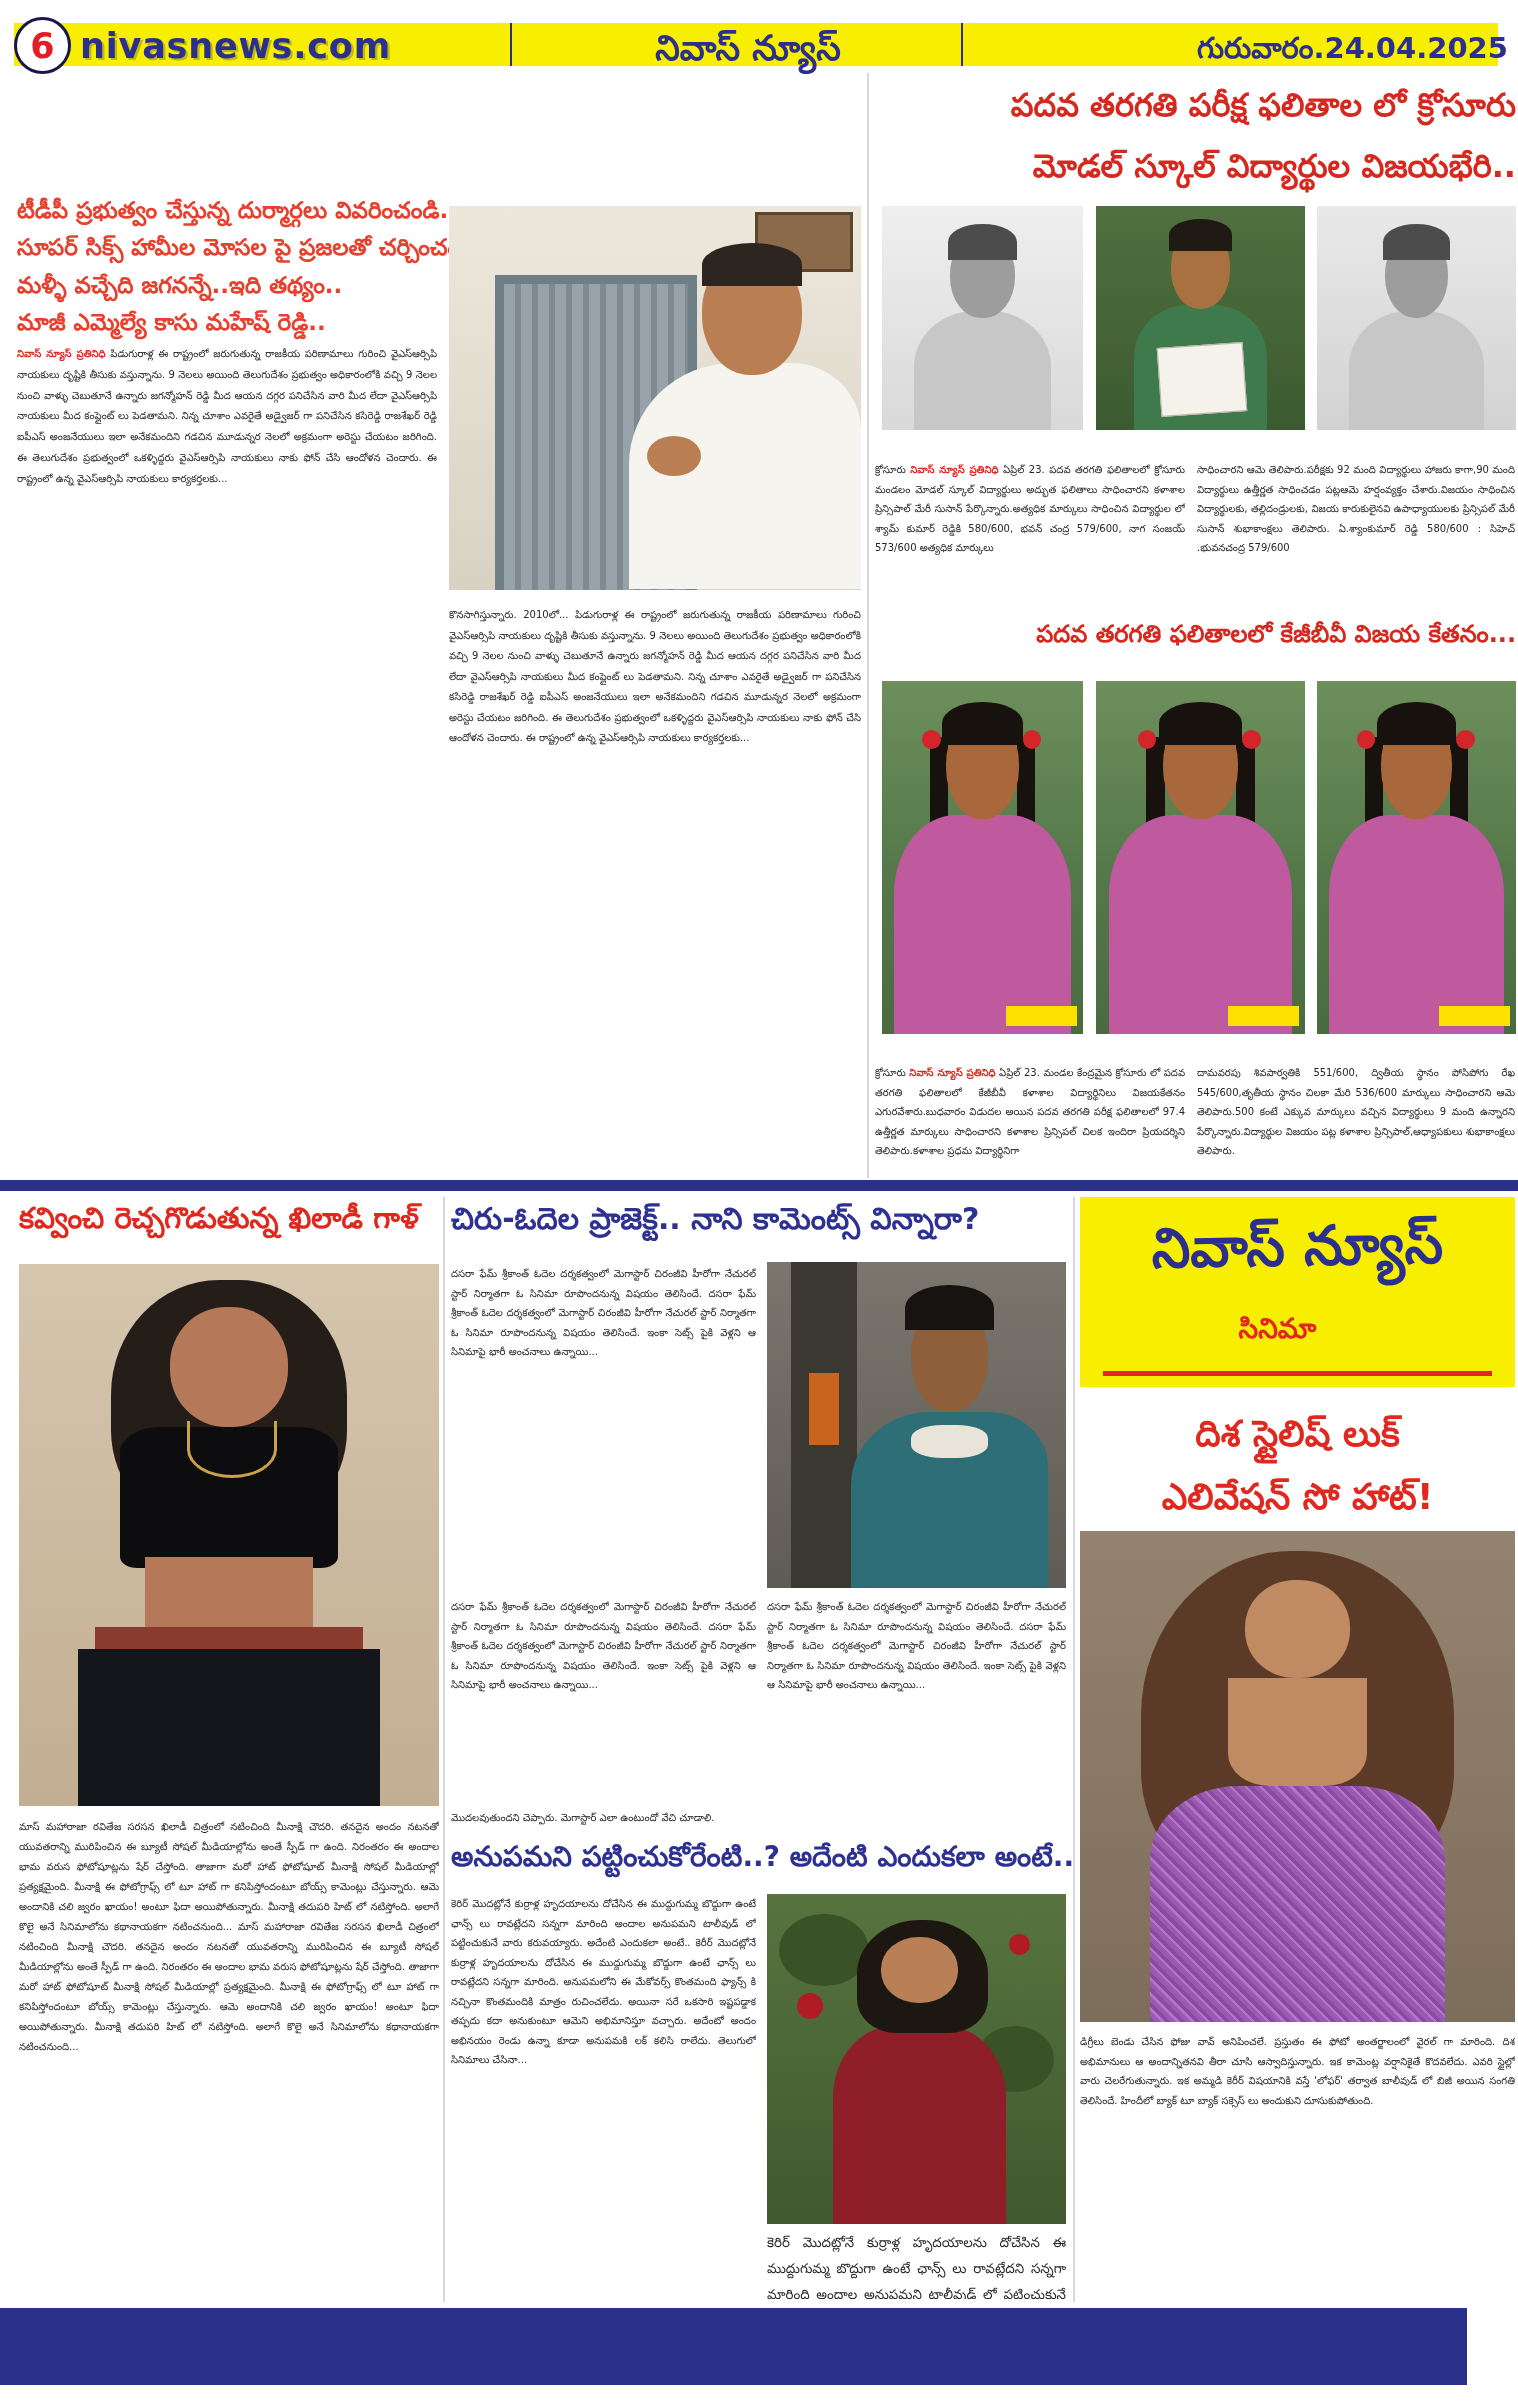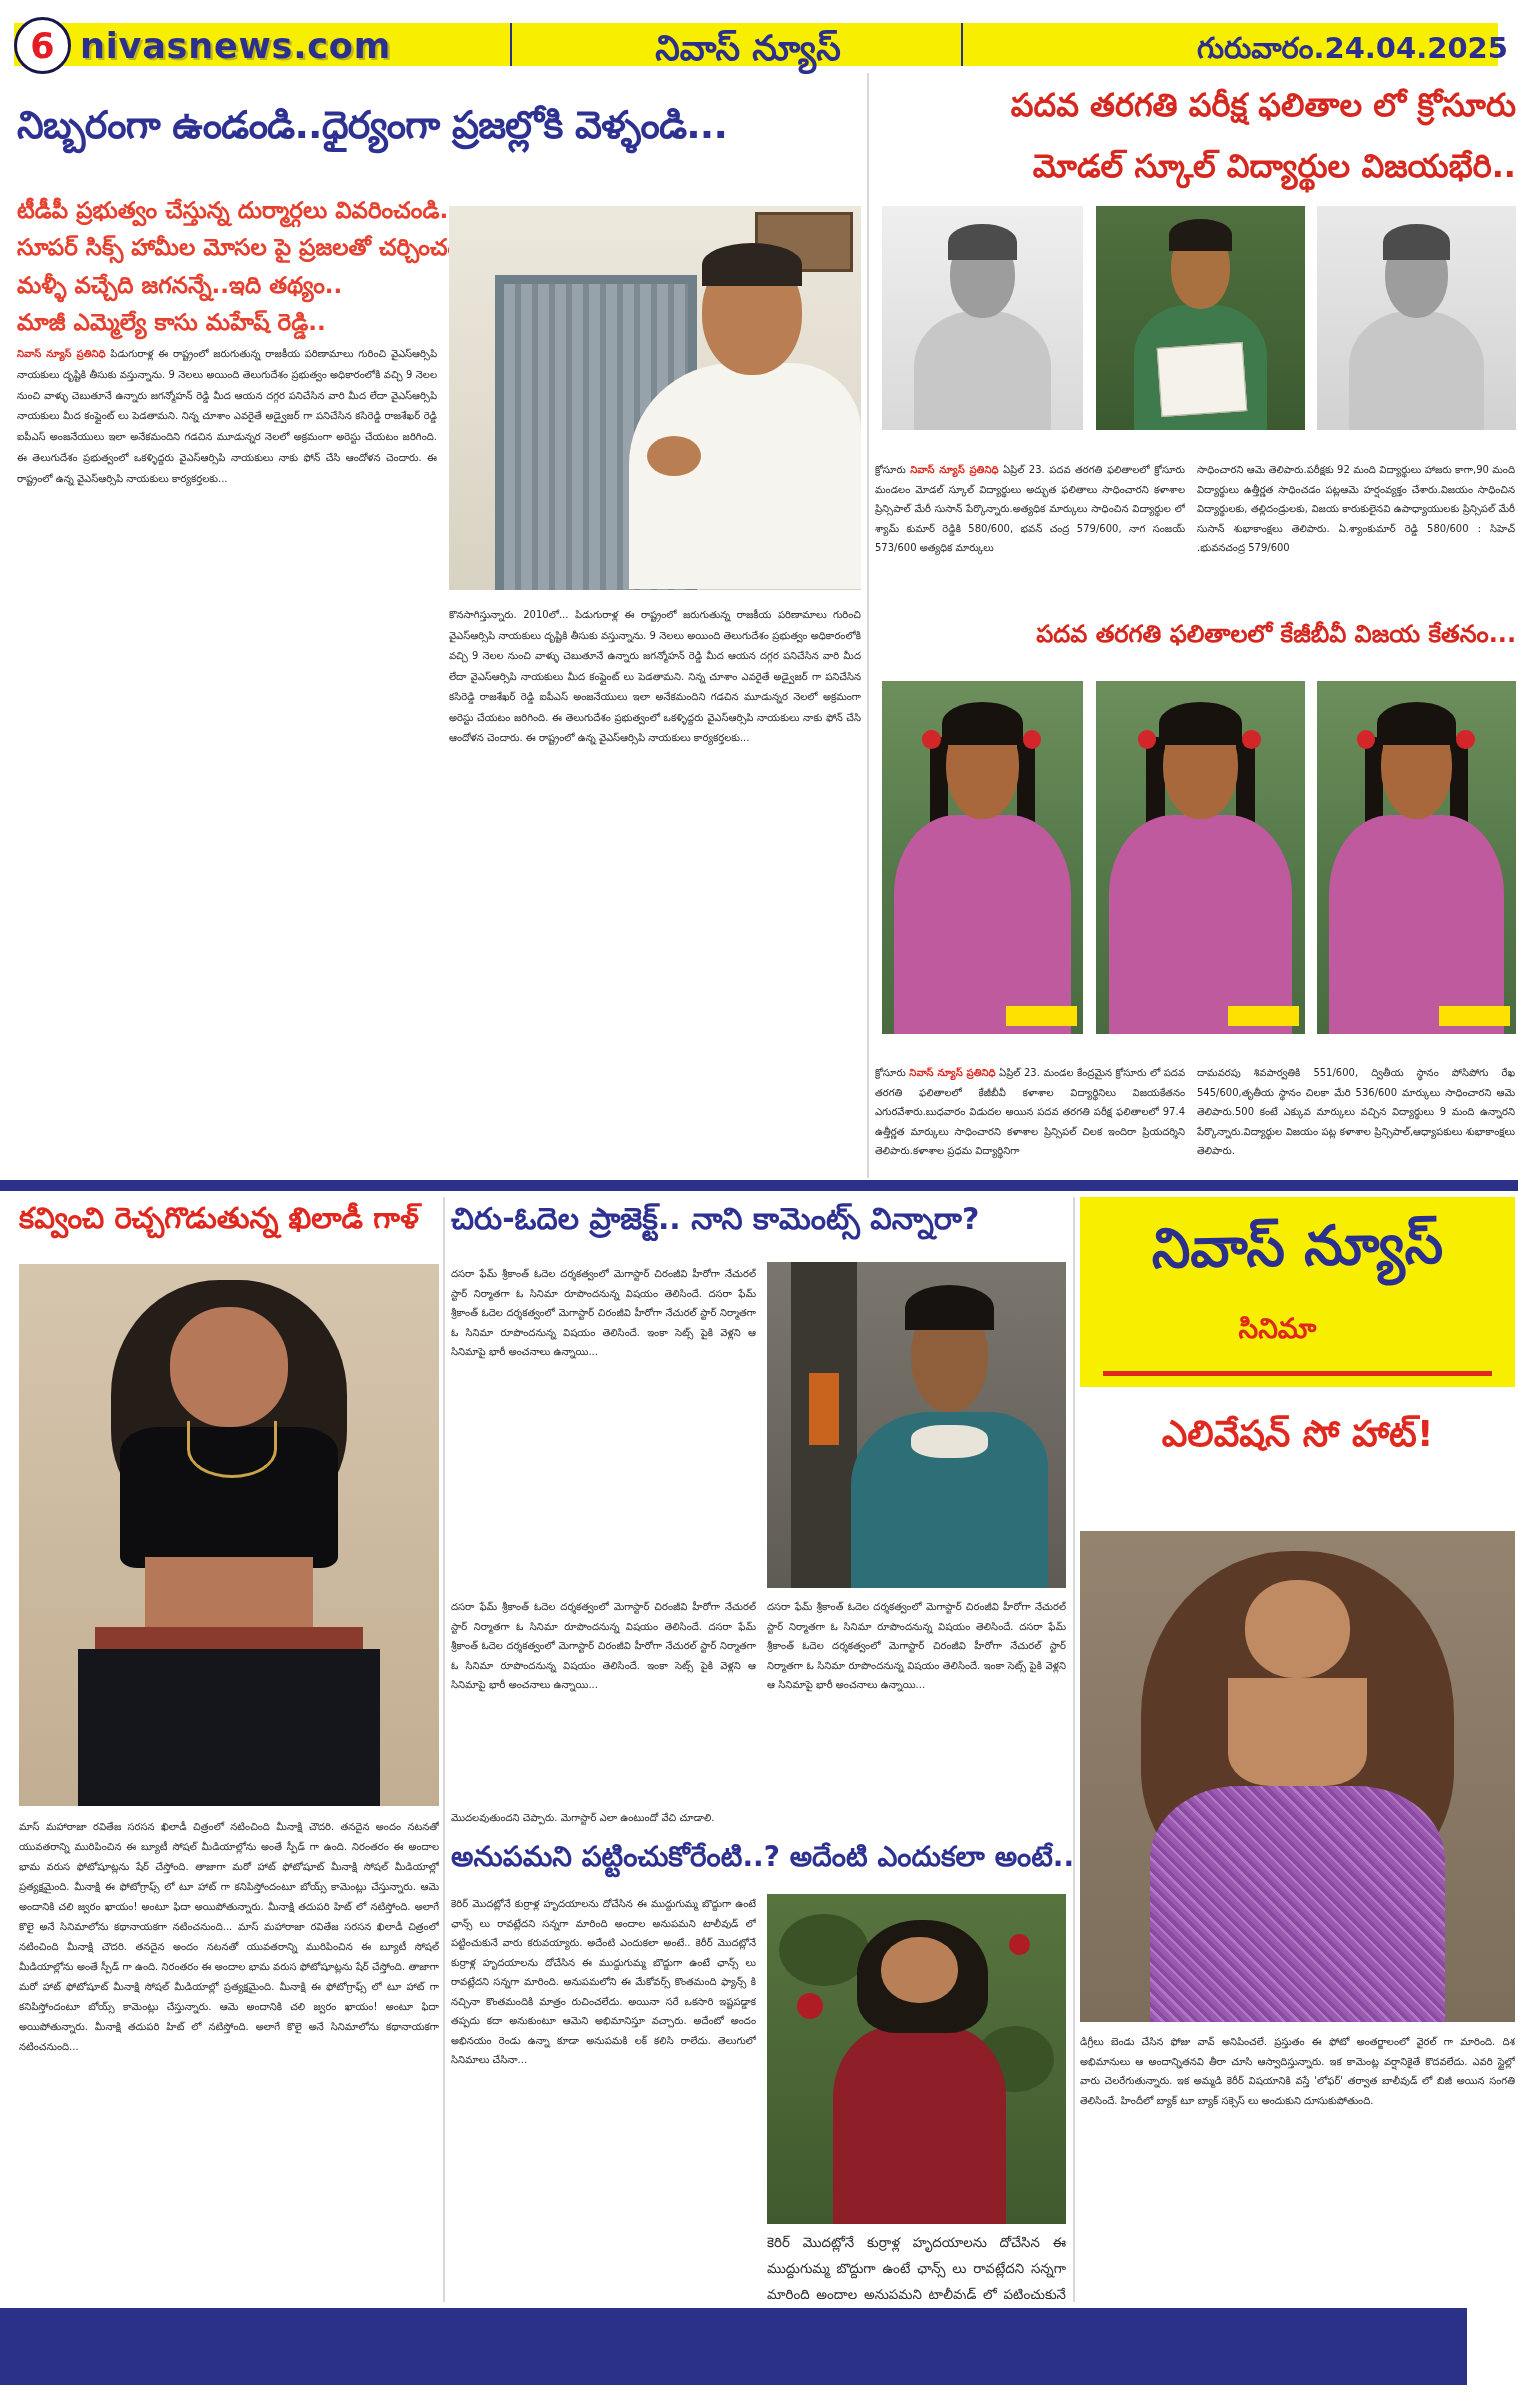--- a/index.html
+++ b/index.html
@@ -133,21 +133,20 @@
   <div class="site-name">nivasnews.com</div>
   <div class="header-sep" style="left:510px;"></div>
   <div class="masthead">నివాస్ న్యూస్</div>
   <div class="header-sep" style="left:961px;"></div>
   <div class="header-date">గురువారం.24.04.2025</div>
 
   <div class="vrule" style="left:867px;top:73px;height:1105px;"></div>
   <div class="vrule" style="left:443px;top:1197px;height:1105px;"></div>
   <div class="vrule" style="left:1073px;top:1197px;height:1105px;"></div>
 
-  <div class="lead-headline">నిబ్బరంగా ఉండండి..ధైర్యంగా ప్రజల్లోకి వెళ్ళండి...</div>
 
   <div class="subheads">
     <div class="subhead">టీడీపీ ప్రభుత్వం చేస్తున్న దుర్మార్గలు వివరించండి...</div>
     <div class="subhead">సూపర్ సిక్స్ హామీల మోసల పై ప్రజలతో చర్చించండి..</div>
     <div class="subhead">మళ్ళీ వచ్చేది జగనన్నే..ఇది తథ్యం..</div>
     <div class="subhead">మాజీ ఎమ్మెల్యే కాసు మహేష్ రెడ్డి..</div>
   </div>
 
   <div class="ph lead-photo">
     <div class="window"></div>
@@ -288,20 +287,21 @@
   <div class="body-text" style="left:451px;top:1894px;width:305px;height:405px;">కెరిర్ మొదట్లోనే కుర్రాళ్ల హృదయాలను దోచేసిన ఈ ముద్దుగుమ్మ బొద్దుగా ఉంటే ఛాన్స్ లు రావట్లేదని సన్నగా మారింది అందాల అనుపమని టాలీవుడ్ లో పట్టించుకునే వారు కరువయ్యారు. అదేంటి ఎందుకలా అంటే.. కెరీర్ మొదట్లోనే కుర్రాళ్ల హృదయాలను దోచేసిన ఈ ముద్దుగుమ్మ బొద్దుగా ఉంటే ఛాన్స్ లు రావట్లేదని సన్నగా మారింది. అనుపమలోని ఈ మేకోవర్స్ కొంతమంది ఫ్యాన్స్ కి నచ్చినా కొంతమందికి మాత్రం రుచించలేదు. అయినా సరే ఒకసారి ఇష్టపడ్డాక తప్పదు కదా అనుకుంటూ ఆమెని అభిమానిస్తూ వచ్చారు. అదేంటో అందం అభినయం రెండు ఉన్నా కూడా అనుపమకి లక్ కలిసి రాలేదు. తెలుగులో సినిమాలు చేసినా...</div>
   <div class="under-photo-text" style="left:767px;top:2230px;width:299px;height:69px;">కెరిర్ మొదట్లోనే కుర్రాళ్ల హృదయాలను దోచేసిన ఈ ముద్దుగుమ్మ బొద్దుగా ఉంటే ఛాన్స్ లు రావట్లేదని సన్నగా మారింది అందాల అనుపమని టాలీవుడ్ లో పట్టించుకునే వారు కరువయ్యారు. అదేంటి ఎందుకలా అంటే.. కెరీర్ మొదట్లోనే కుర్రాళ్ల హృదయాలను దోచేసిన ఈ ముద్దుగుమ్మ బొద్దుగా ఉంటే ఛాన్స్ లు రావట్లేదని సన్నగా మారింది. అనుపమలోని ఈ మేకోవర్స్ కొంతమంది ఫ్యాన్స్ కి నచ్చినా కొంతమందికి మాత్రం రుచించలేదు. అయినా సరే ఒకసారి ఇష్టపడ్డాక తప్పదు కదా అనుకుంటూ ఆమెని అభిమానిస్తూ వచ్చారు. అదేంటో అందం అభినయం రెండు ఉన్నా కూడా అనుపమకి లక్ కలిసి రాలేదు. తెలుగులో సినిమాలు చేసినా...</div>
 
   <div class="cinema-box">
     <div class="cinema-title">నివాస్ న్యూస్</div>
     <div class="cinema-sub">సినిమా</div>
     <div class="cinema-rule"></div>
   </div>
 
   <div class="disha-headline">
+    <div>దిశ స్టైలిష్ లుక్</div>
     <div>ఎలివేషన్ సో హాట్!</div>
   </div>
 
   <div class="ph disha-photo">
     <div class="hair"></div>
     <div class="face"></div>
     <div class="chest"></div>
     <div class="dress"></div>
   </div>
 

